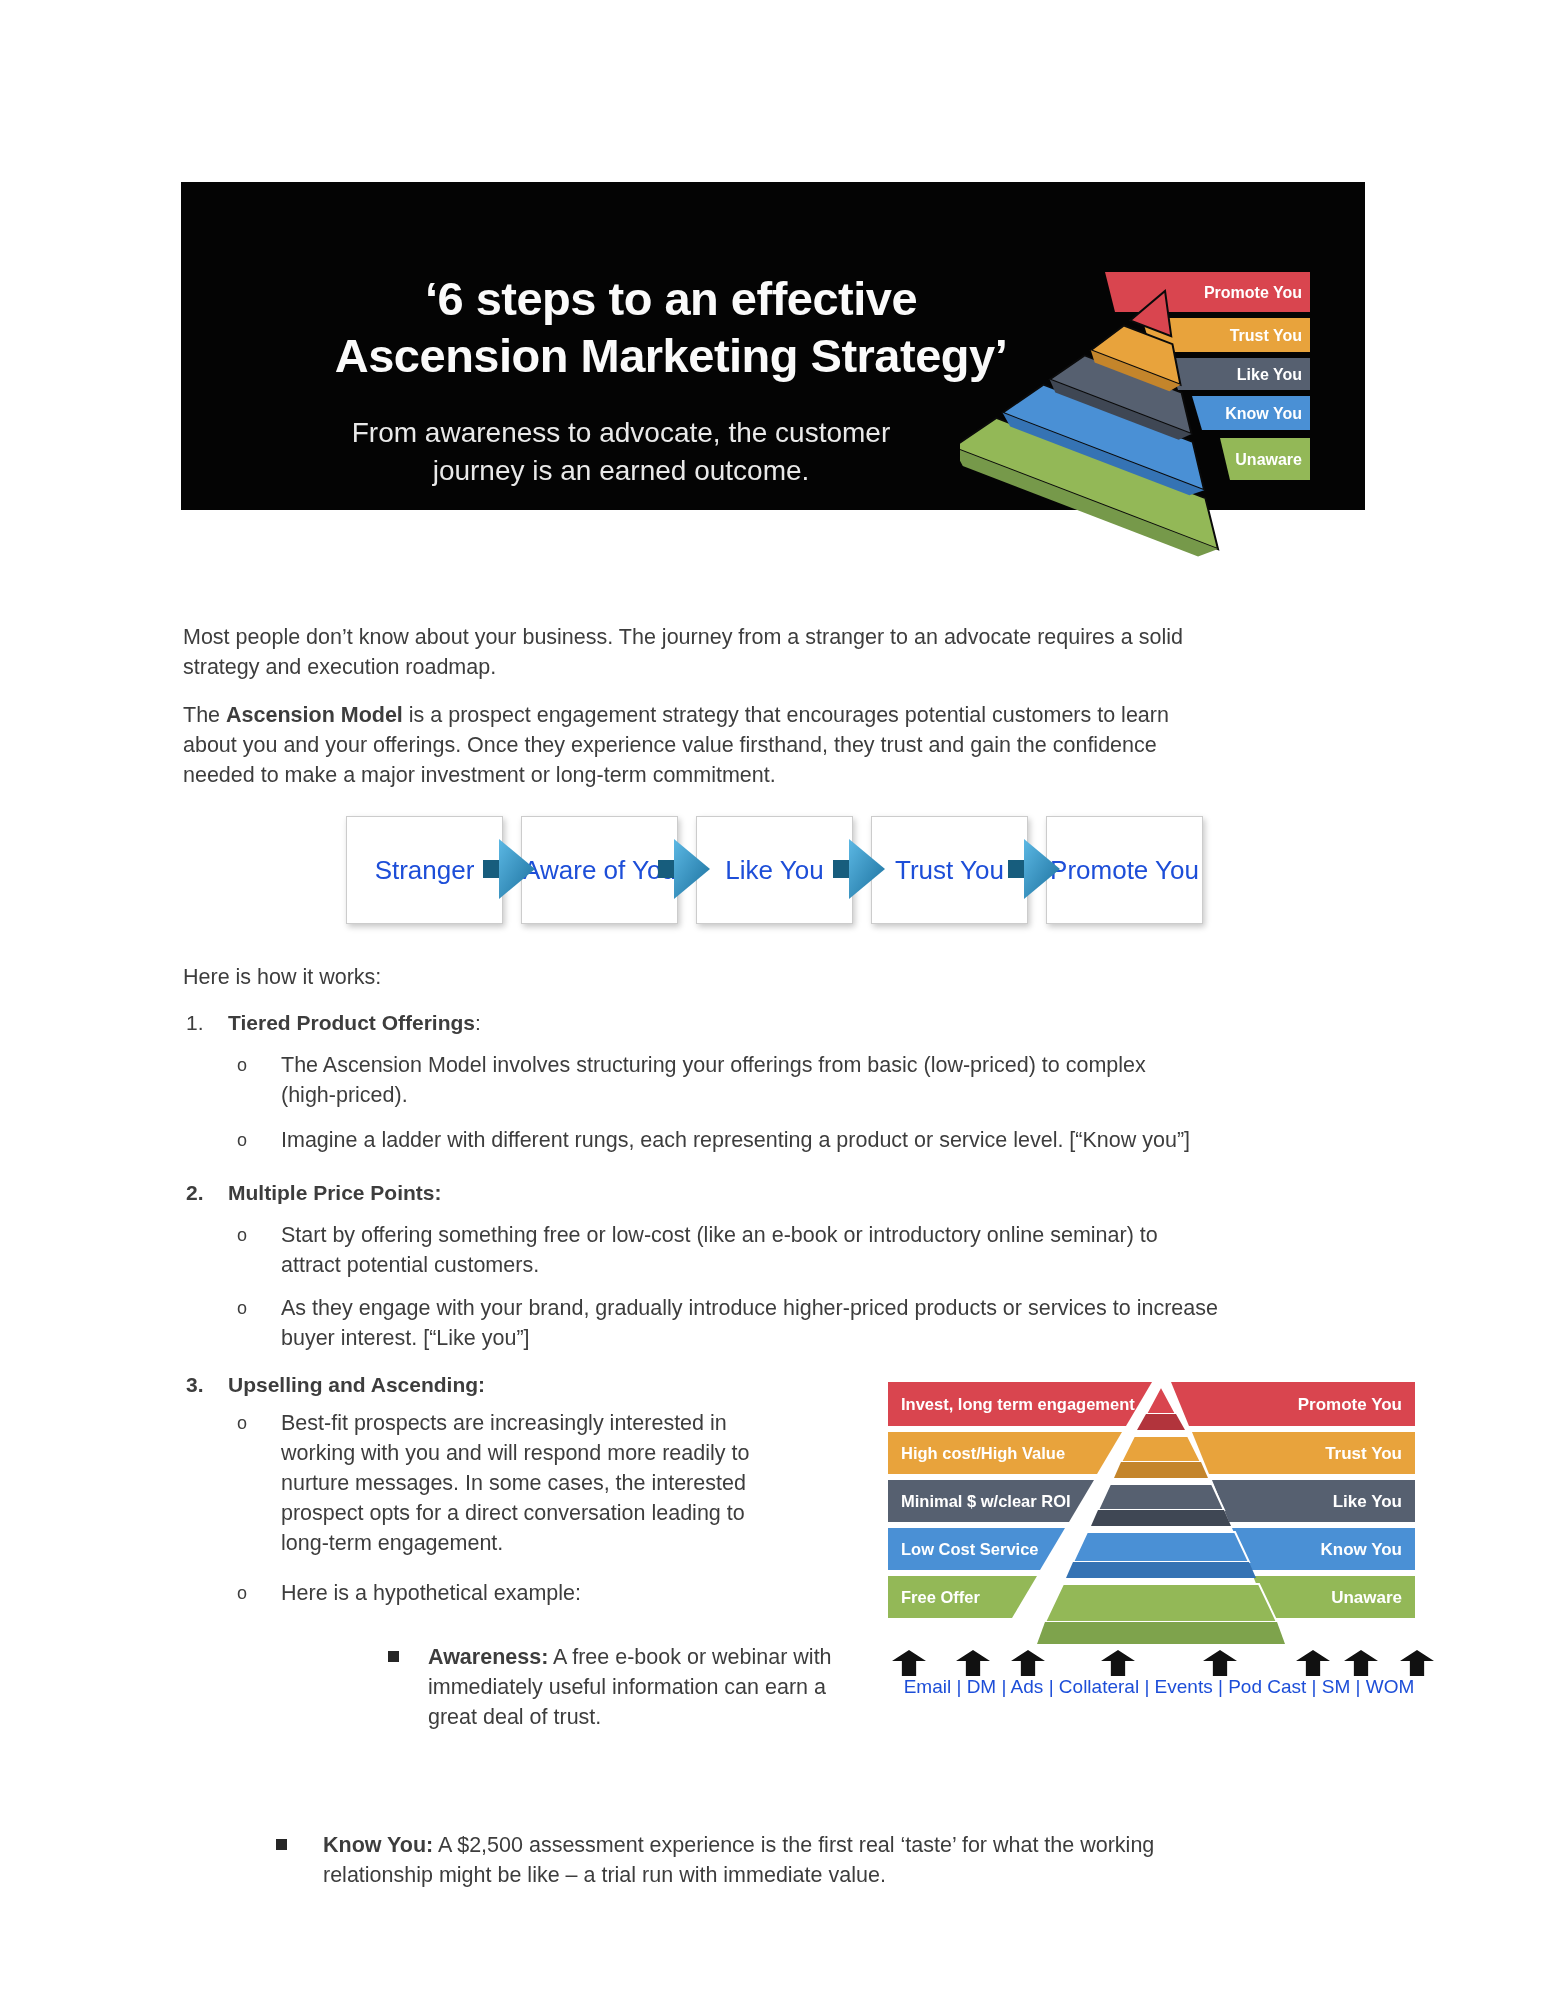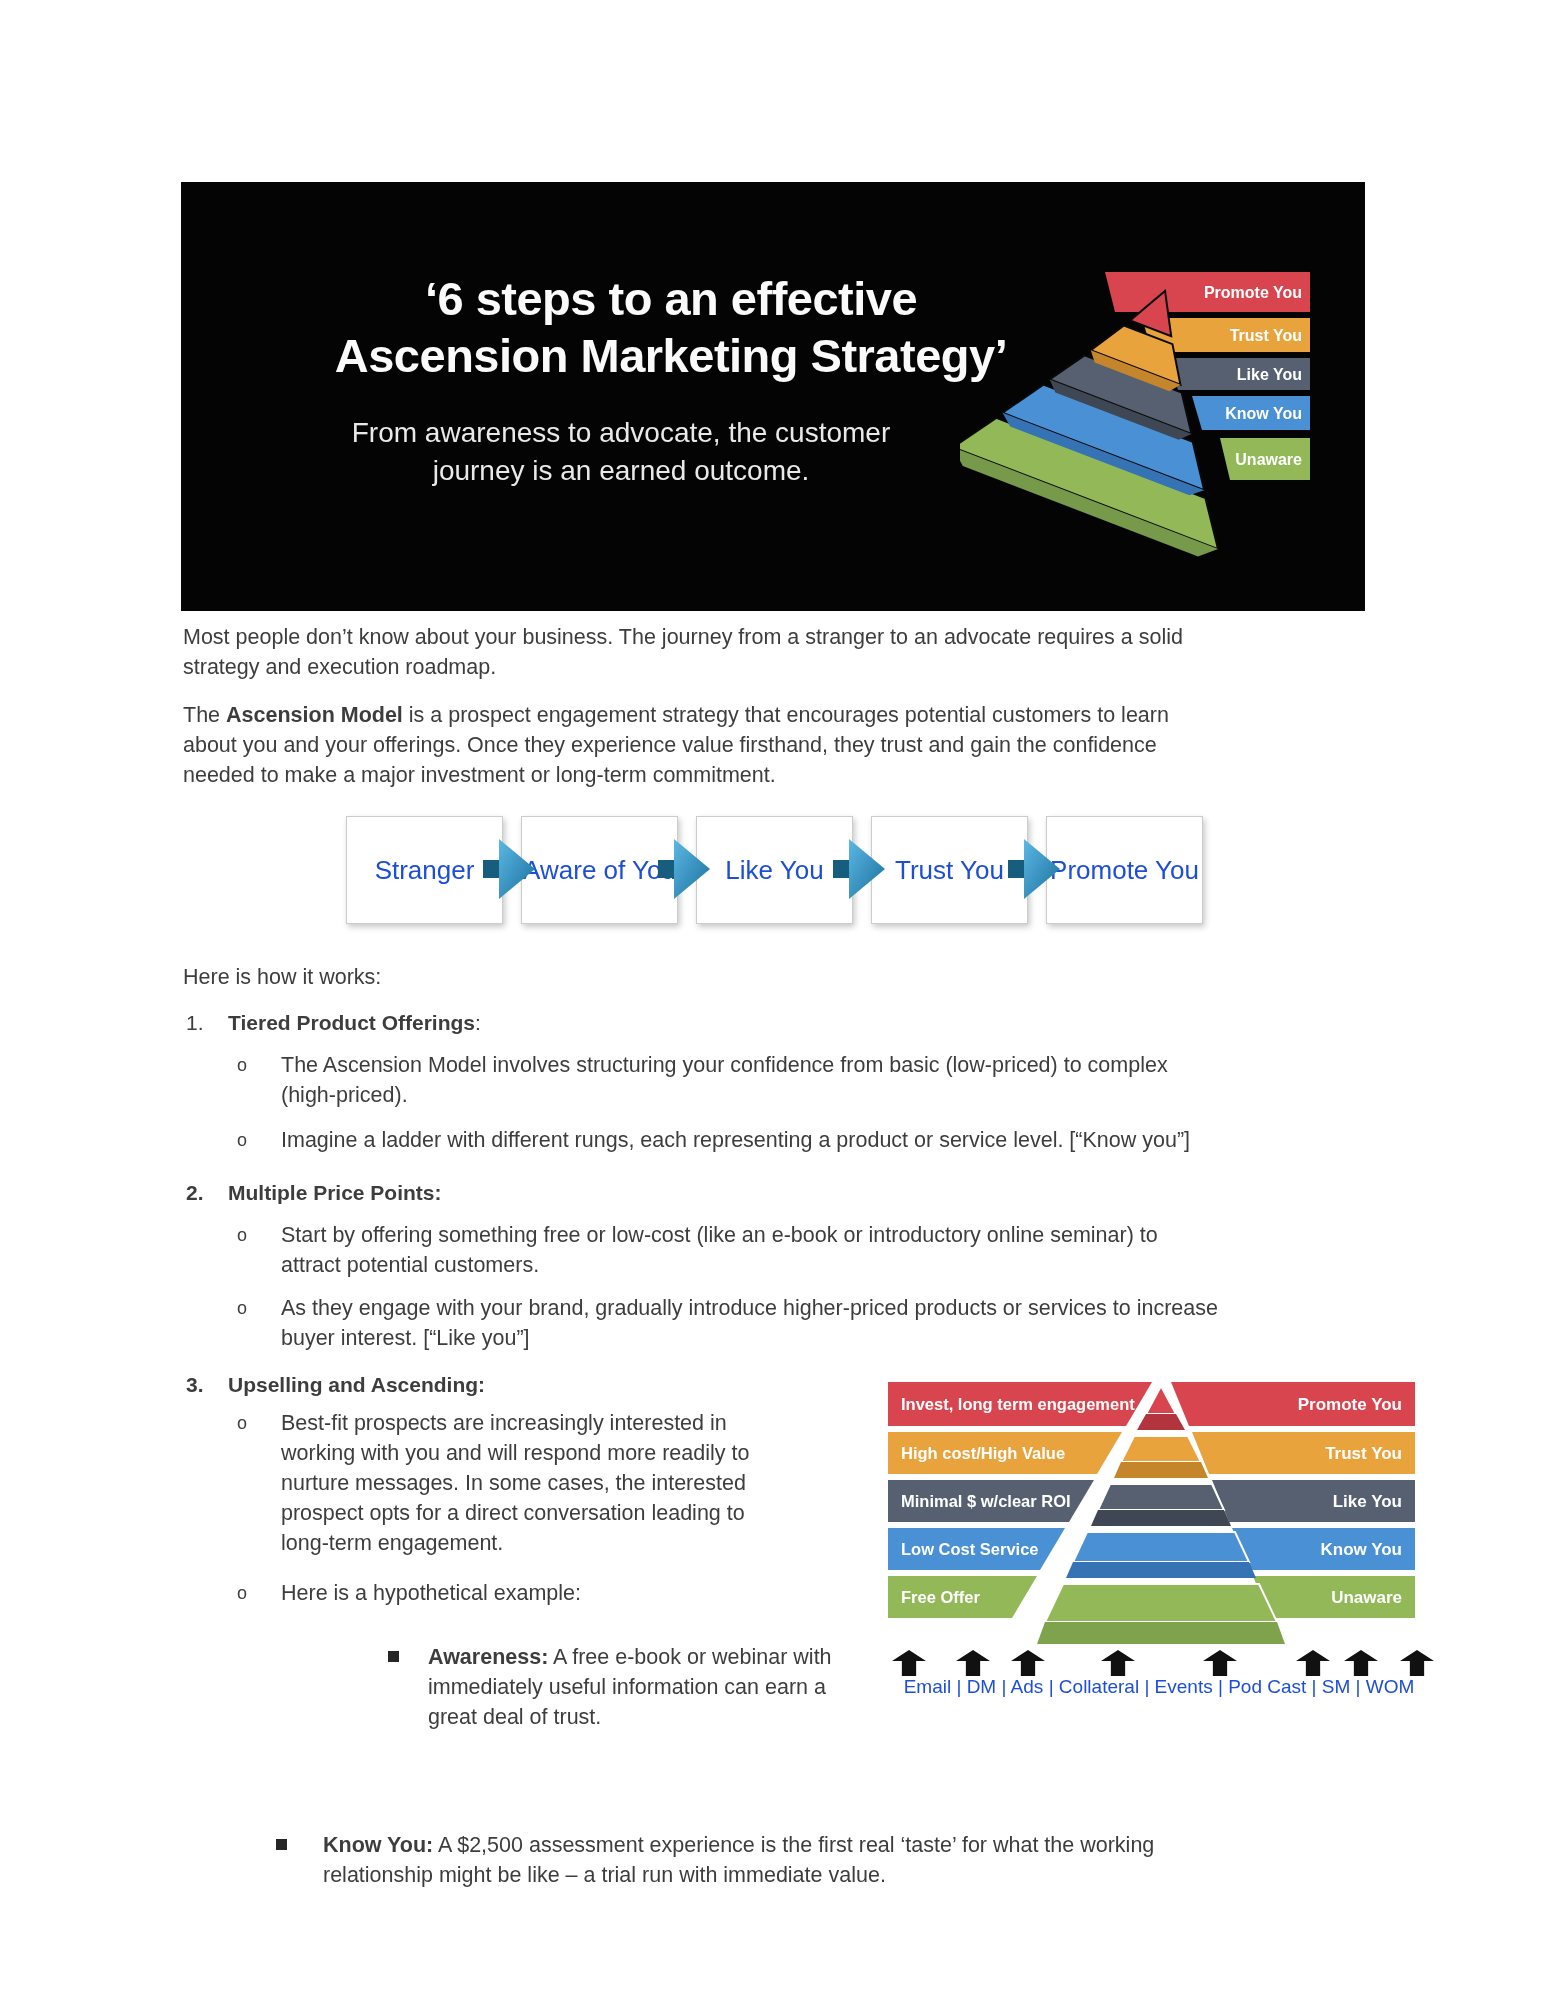--- a/index.html
+++ b/index.html
@@ -2,21 +2,21 @@
 <html><head>
 <meta charset="utf-8">
 <style>
   html,body{margin:0;padding:0;background:#ffffff;}
   .page{
     position:relative; width:1545px; height:2000px; background:#ffffff;
     font-family:"Liberation Sans", sans-serif; color:#3d3d3d; overflow:hidden;
   }
   
   .banner{
-    position:absolute; left:181px; top:182px; width:1184px; height:429px;
+    position:absolute; left:181px; top:182px; width:1184px; height:328px;
     background:#040404;
   }
   .banner-title{
     position:absolute; left:75px; top:88px; width:830px; text-align:center;
     color:#fafafa; font-size:47px; font-weight:700; line-height:57px; letter-spacing:-0.5px;
   }
   .banner-subtitle{
     position:absolute; left:110px; top:232px; width:660px; text-align:center;
     color:#e9e9e9; font-size:28px; font-weight:400; line-height:38px;
   }
@@ -173,21 +173,21 @@
   </div>
 
   <div class="bodytext lead">Here is how it works:</div>
 
   <div class="sec-head" style="top:1008px;">
     <span class="sec-num">1.</span><span class="sec-title">Tiered Product Offerings</span><span>:</span>
   </div>
   <div class="bodytext obullet" style="top:1050px;">
     <span class="marker">o</span>
     <span class="btext">
-      <div>The Ascension Model involves structuring your confidence from basic (low-priced) to complex</div>
+      <div>The Ascension Model involves structuring your offerings from basic (low-priced) to complex</div>
       <div>(high-priced).</div>
     </span>
   </div>
   <div class="bodytext obullet" style="top:1125px;">
     <span class="marker">o</span>
     <span class="btext">Imagine a ladder with different rungs, each representing a product or service level. [“Know you”]</span>
   </div>
 
   <div class="sec-head" style="top:1178px;">
     <span class="sec-num bold-num">2.</span><span class="sec-title">Multiple Price Points:</span>

